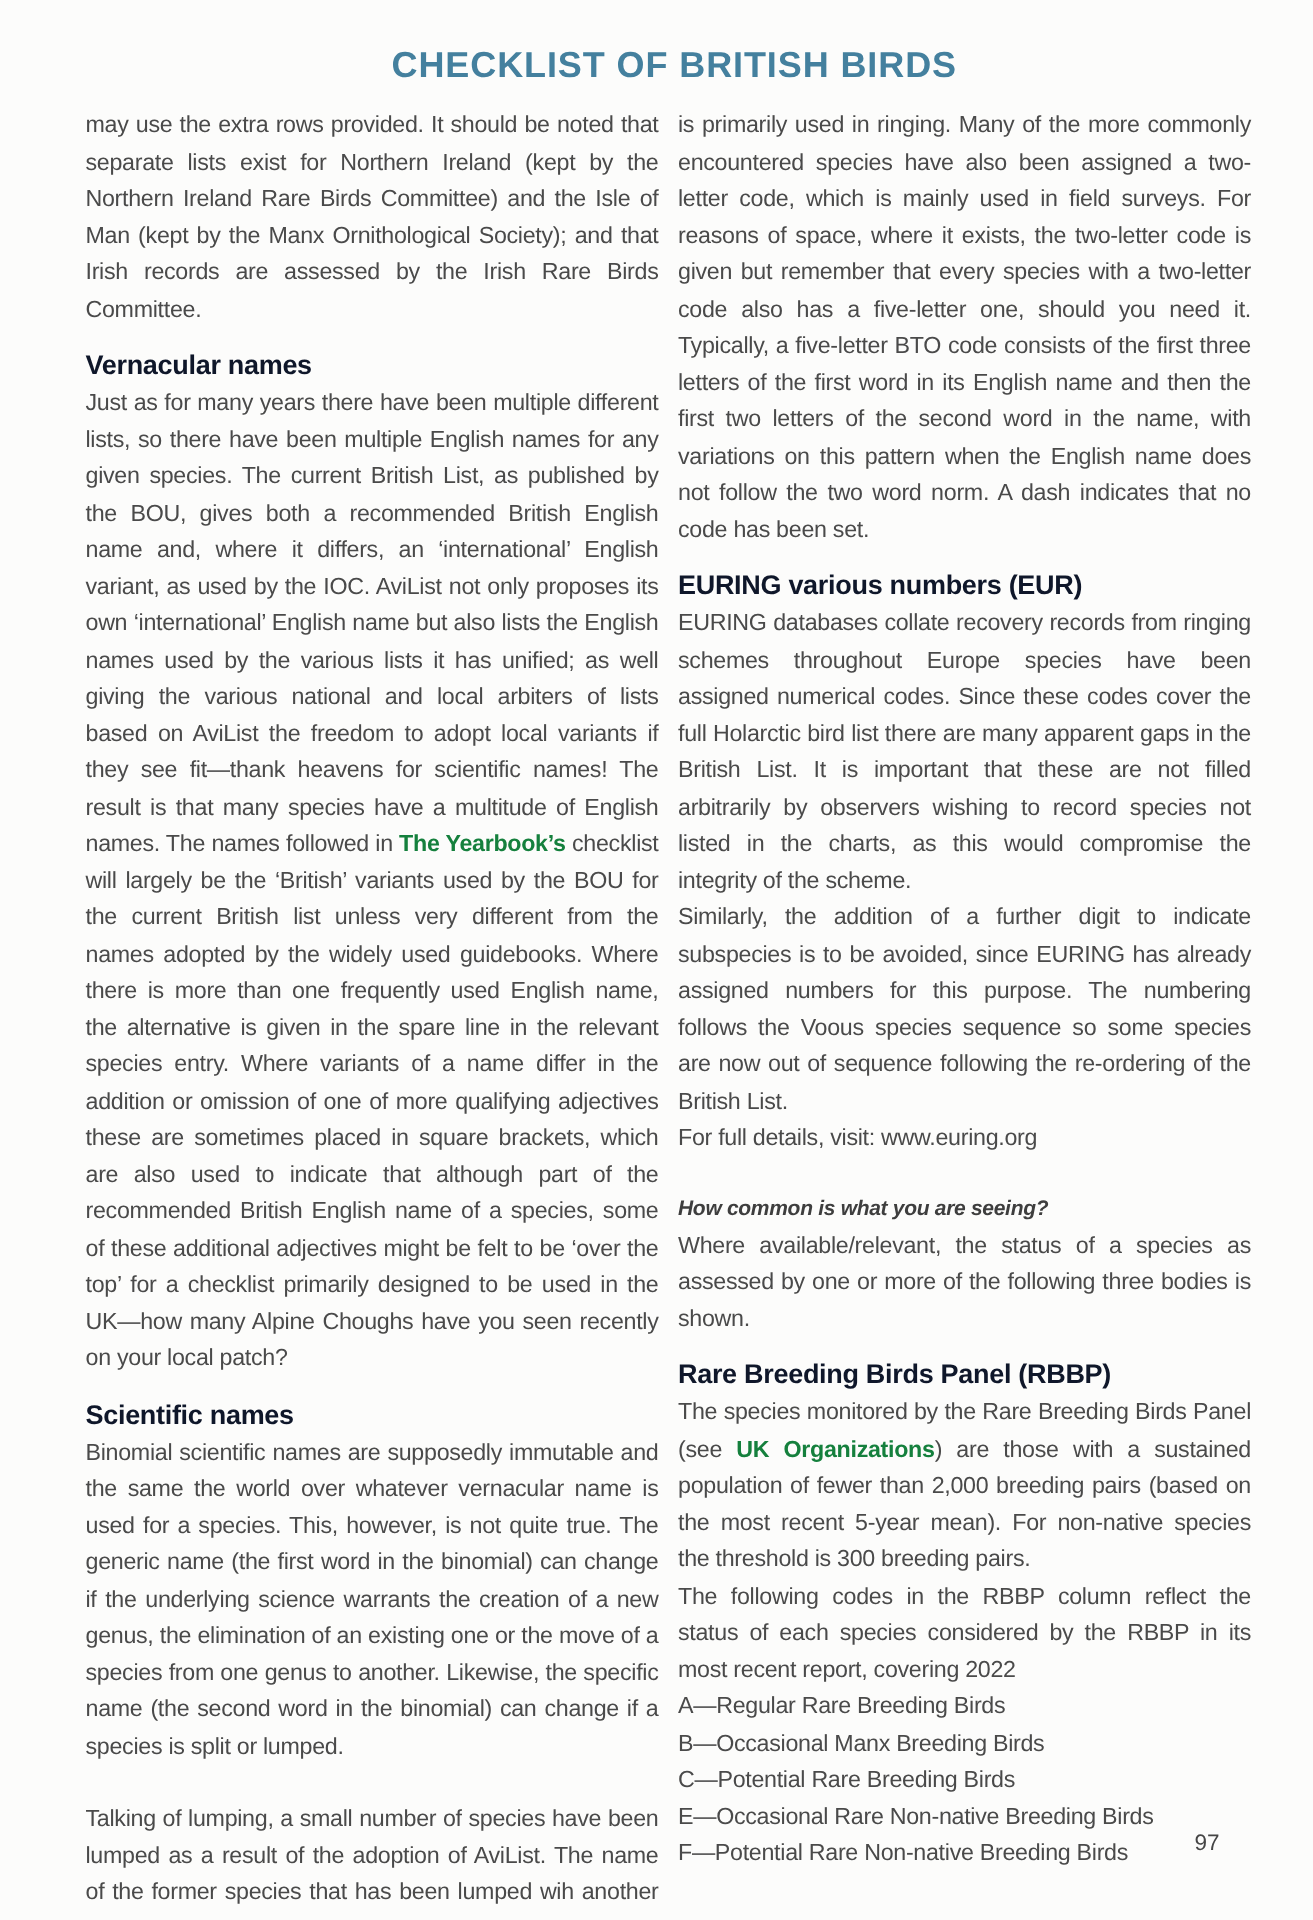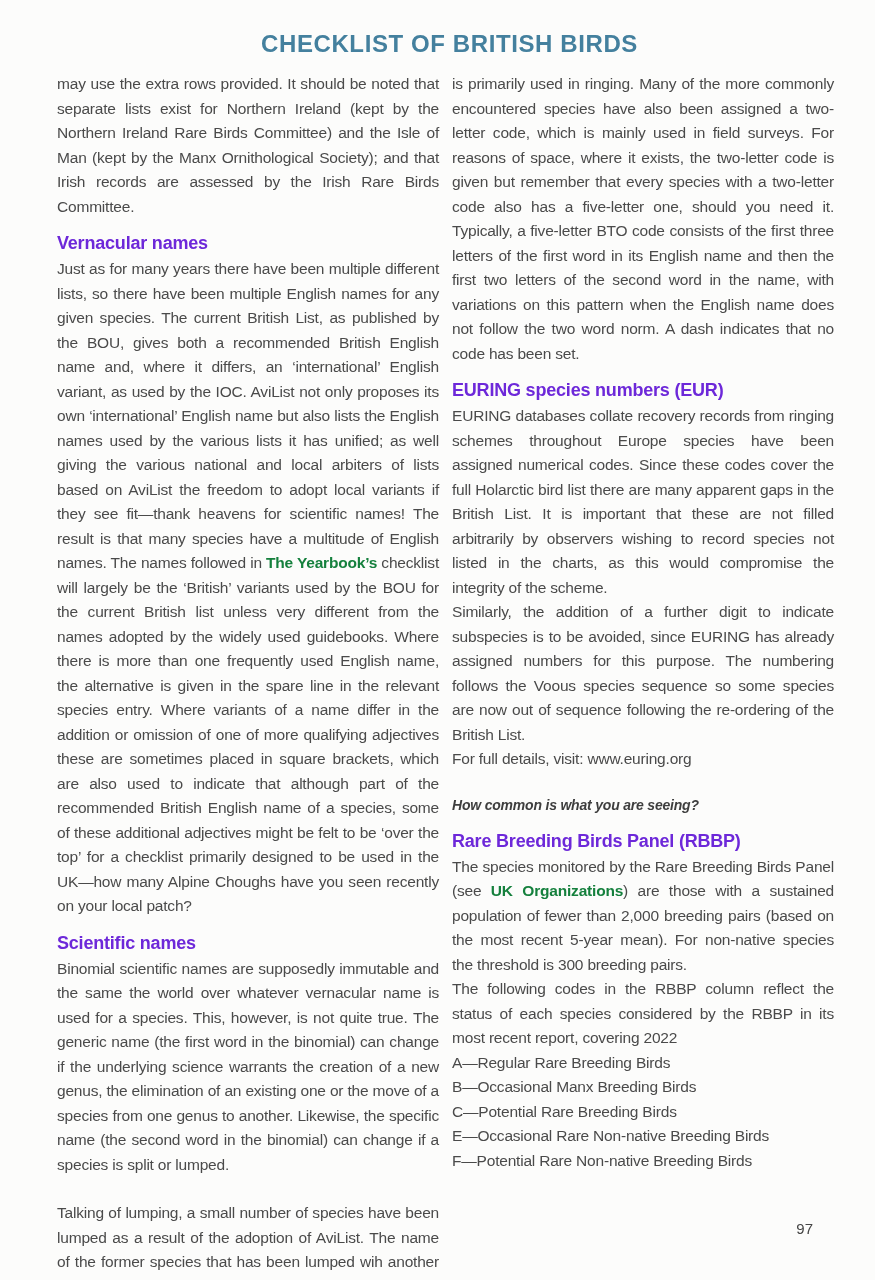--- a/index.html
+++ b/index.html
@@ -39,21 +39,21 @@
     line-height: 24.5px;
     letter-spacing: -0.2px;
     text-align: justify;
     color: #4a4a4a;
   }
   .col p { margin: 0; }
   .col p.gap-top { margin-top: 24px; }
   h2.sec {
     font-size: 18px;
     font-weight: 700;
-    color: #6d28d9;
+    color: #0f172a;
     margin: 12px 0 2px 0;
     text-align: left;
     letter-spacing: -0.2px;
     line-height: 24px;
   }
   h3.italic-head {
     font-size: 14px;
     font-weight: 700;
     font-style: italic;
     color: #3e3e3e;
@@ -88,26 +88,27 @@
 
       <h2 class="sec">Scientific names</h2>
       <p>Binomial scientific names are supposedly immutable and the same the world over whatever vernacular name is used for a species. This, however, is not quite true. The generic name (the first word in the binomial) can change if the underlying science warrants the creation of a new genus, the elimination of an existing one or the move of a species from one genus to another. Likewise, the specific name (the second word in the binomial) can change if a species is split or lumped.</p>
       <p class="gap-top">Talking of lumping, a small number of species have been lumped as a result of the adoption of AviList. The name of the former species that has been lumped wih another is given in line below the entry for the species whose vernacular name has been retained.</p>
 
     </div>
 
     <div class="col">
       <p>is primarily used in ringing. Many of the more commonly encountered species have also been assigned a two-letter code, which is mainly used in field surveys. For reasons of space, where it exists, the two-letter code is given but remember that every species with a two-letter code also has a five-letter one, should you need it. Typically, a five-letter BTO code consists of the first three letters of the first word in its English name and then the first two letters of the second word in the name, with variations on this pattern when the English name does not follow the two word norm.  A dash indicates that no code has been set.</p>
 
-      <h2 class="sec">EURING species numbers (EUR)</h2>
+      <h2 class="sec">EURING various numbers (EUR)</h2>
       <p>EURING databases collate recovery records from ringing schemes throughout Europe species have been assigned numerical codes. Since these codes cover the full Holarctic bird list there are many apparent gaps in the British List. It is important that these are not filled arbitrarily by observers wishing to record species not listed in the charts, as this would compromise the integrity of the scheme.</p>
       <p>Similarly, the addition of a further digit to indicate subspecies is to be avoided, since EURING has already assigned numbers for this purpose. The numbering follows the Voous species sequence so some species are now out of sequence following the re-ordering of the British List.</p>
       <p>For full details, visit: www.euring.org</p>
 
       <h3 class="italic-head">How common is what you are seeing?</h3>
+      <p>Where available/relevant, the status of a species as assessed by one or more of the following three bodies is shown.</p>
 
       <h2 class="sec">Rare Breeding Birds Panel (RBBP)</h2>
       <p><span>The species monitored by the Rare Breeding Birds Panel (see </span><span class="b">UK Organizations</span><span>) are those with a sustained population of fewer than 2,000 breeding pairs (based on the most recent 5-year mean). For non-native species the threshold is 300 breeding pairs.</span></p>
       <p>The following codes in the RBBP column reflect the status of each species considered by the RBBP in its most recent report, covering 2022</p>
 
       <div class="codes">
         <p>A—Regular Rare Breeding Birds</p>
         <p>B—Occasional Manx Breeding Birds</p>
         <p>C—Potential Rare Breeding Birds</p>
         <p>E—Occasional Rare Non-native Breeding Birds</p>

